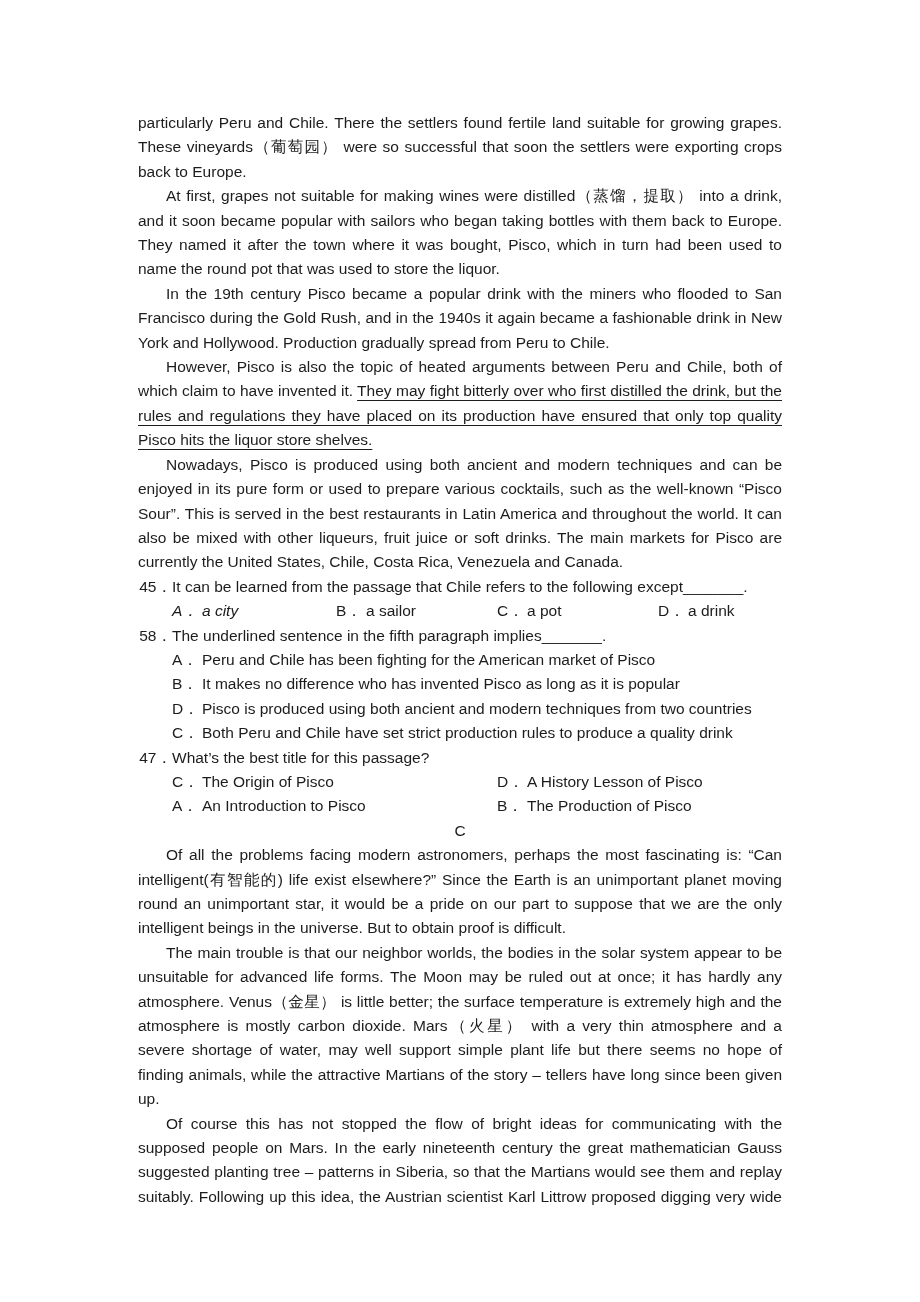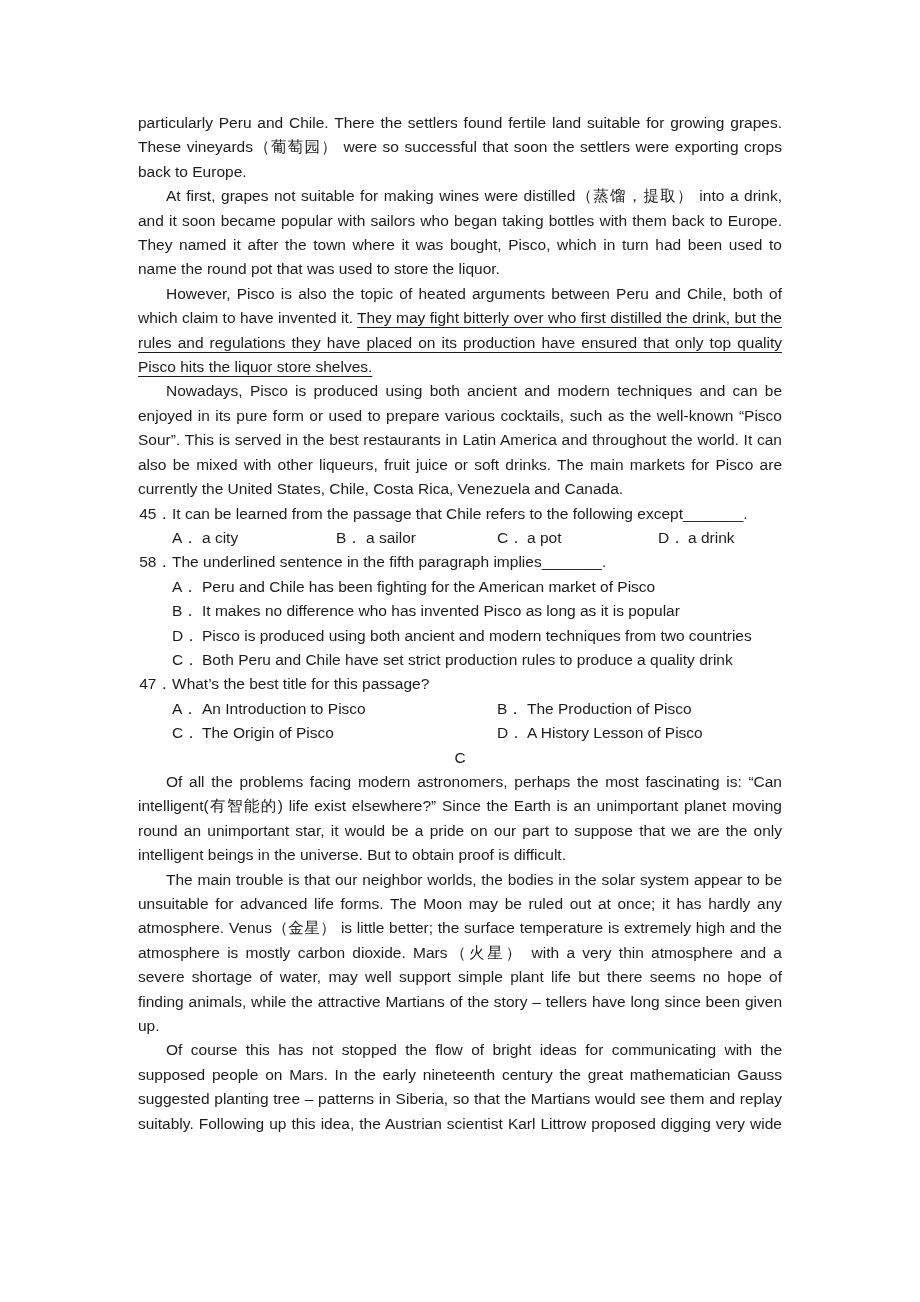--- a/index.html
+++ b/index.html
@@ -36,61 +36,62 @@
     width: 34px;
     text-align: right;
   }
   .optrow {
     padding-left: 34px;
     text-align: left;
     white-space: nowrap;
   }
   .opt { display: inline-block; }
   .optrow.cols4 .opt { width: 161px; }
-  .optrow.cols4 .opt:first-child { width: 164px; }
+  .optrow.cols4 .opt:first-child { width: 164px; font-style: italic; }
   .optrow.cols4 .opt:last-child { width: auto; }
   .optrow.cols2 .opt { width: 325px; }
   .optrow.cols2 .opt:last-child { width: auto; }
   .optlabel {
     display: inline-block;
     width: 30px;
   }
   .center-head {
     text-align: center;
     text-align-last: center;
   }
 </style>
 </head>
 <body>
 
 <div class="page">
   <div class="content">
 
     <p class="para no-indent">particularly Peru and Chile. There the settlers found fertile land suitable for growing grapes. These vineyards（葡萄园） were so successful that soon the settlers were exporting crops back to Europe.</p>
     <p class="para">At first, grapes not suitable for making wines were distilled（蒸馏，提取） into a drink, and it soon became popular with sailors who began taking bottles with them back to Europe. They named it after the town where it was bought, Pisco, which in turn had been used to name the round pot that was used to store the liquor.</p>
+    <p class="para">In the 19th century Pisco became a popular drink with the miners who flooded to San Francisco during the Gold Rush, and in the 1940s it again became a fashionable drink in New York and Hollywood. Production gradually spread from Peru to Chile.</p>
     <p class="para"><span>However, Pisco is also the topic of heated arguments between Peru and Chile, both of which claim to have invented it. </span><span class="u">They may fight bitterly over who first distilled the drink, but the rules and regulations they have placed on its production have ensured that only top quality Pisco hits the liquor store shelves.</span></p>
     <p class="para">Nowadays, Pisco is produced using both ancient and modern techniques and can be enjoyed in its pure form or used to prepare various cocktails, such as the well-known “Pisco Sour”. This is served in the best restaurants in Latin America and throughout the world. It can also be mixed with other liqueurs, fruit juice or soft drinks. The main markets for Pisco are currently the United States, Chile, Costa Rica, Venezuela and Canada.</p>
 
     <p class="qline"><span class="qnum">45．</span><span>It can be learned from the passage that Chile refers to the following except_______.</span></p>
     <div class="optrow cols4">
       <span class="opt"><span class="optlabel">A．</span><span>a city</span></span><span class="opt"><span class="optlabel">B．</span><span>a sailor</span></span><span class="opt"><span class="optlabel">C．</span><span>a pot</span></span><span class="opt"><span class="optlabel">D．</span><span>a drink</span></span>
     </div>
 
     <p class="qline"><span class="qnum">58．</span><span>The underlined sentence in the fifth paragraph implies_______.</span></p>
     <div class="optrow"><span class="optlabel">A．</span><span>Peru and Chile has been fighting for the American market of Pisco</span></div>
     <div class="optrow"><span class="optlabel">B．</span><span>It makes no difference who has invented Pisco as long as it is popular</span></div>
     <div class="optrow"><span class="optlabel">D．</span><span>Pisco is produced using both ancient and modern techniques from two countries</span></div>
     <div class="optrow"><span class="optlabel">C．</span><span>Both Peru and Chile have set strict production rules to produce a quality drink</span></div>
 
     <p class="qline"><span class="qnum">47．</span><span>What’s the best title for this passage?</span></p>
     <div class="optrow cols2">
-      <span class="opt"><span class="optlabel">A．</span><span>An Introduction to Pisco</span></span><span class="opt"><span class="optlabel">B．</span><span>The Production of Pisco</span></span>
+      <span class="opt"><span class="optlabel">C．</span><span>The Origin of Pisco</span></span><span class="opt"><span class="optlabel">D．</span><span>A History Lesson of Pisco</span></span>
     </div>
     <div class="optrow cols2">
-      <span class="opt"><span class="optlabel">C．</span><span>The Origin of Pisco</span></span><span class="opt"><span class="optlabel">D．</span><span>A History Lesson of Pisco</span></span>
+      <span class="opt"><span class="optlabel">A．</span><span>An Introduction to Pisco</span></span><span class="opt"><span class="optlabel">B．</span><span>The Production of Pisco</span></span>
     </div>
 
     <p class="center-head">C</p>
     <p class="para">Of all the problems facing modern astronomers, perhaps the most fascinating is: “Can intelligent(有智能的) life exist elsewhere?” Since the Earth is an unimportant planet moving round an unimportant star, it would be a pride on our part to suppose that we are the only intelligent beings in the universe. But to obtain proof is difficult.</p>
     <p class="para">The main trouble is that our neighbor worlds, the bodies in the solar system appear to be unsuitable for advanced life forms. The Moon may be ruled out at once; it has hardly any atmosphere. Venus（金星） is little better; the surface temperature is extremely high and the atmosphere is mostly carbon dioxide. Mars（火星） with a very thin atmosphere and a severe shortage of water, may well support simple plant life but there seems no hope of finding animals, while the attractive Martians of the story – tellers have long since been given up.</p>
     <p class="para cut">Of course this has not stopped the flow of bright ideas for communicating with the supposed people on Mars. In the early nineteenth century the great mathematician Gauss suggested planting tree – patterns in Siberia, so that the Martians would see them and replay suitably. Following up this idea, the Austrian scientist Karl Littrow proposed digging very wide</p>
 
   </div>
 </div>
 

